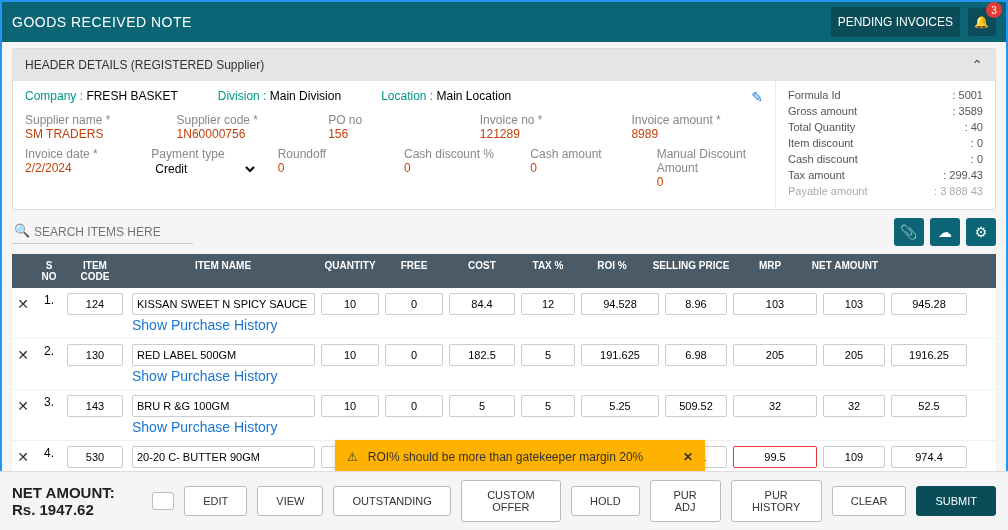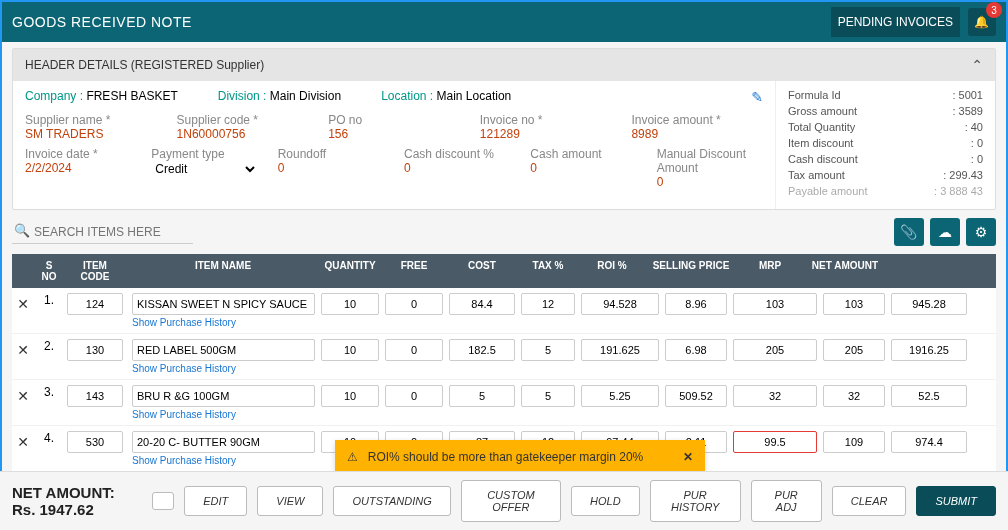--- a/index.html
+++ b/index.html
@@ -48,31 +48,31 @@
 .col-sp { width: 90px; }
 .col-mrp { width: 68px; }
 .col-amt { width: 82px; }
 .grid-body { background: #fff; }
 .grid-row { display: flex; align-items: flex-start; padding: 3px 0; border-bottom: 1px solid #f0f0f0; }
 .grid-row > div { padding: 2px 3px; text-align: center; }
 .grid-row .col-name { text-align: left; }
 .cell-input { width: 100%; border: 1px solid #ccc; border-radius: 2px; padding: 3px 4px; font-size: 11px; text-align: center; height: 22px; }
 .cell-input.left { text-align: left; }
 .del-x { font-size: 14px; color: #333; cursor: pointer; display: inline-block; margin-top: 3px; }
-.sph { font-size: 10px; color: #1976d2; cursor: pointer; margin-top: 2px; display: block; }
+.sph { font-size: 14px; color: #1976d2; cursor: pointer; margin-top: 2px; display: block; }
 .grid-footer { display: flex; align-items: center; gap: 6px; padding: 4px 2px; }
 .mini-btn { background: #333; color: #fff; border: none; font-size: 8px; padding: 4px 8px; cursor: pointer; border-radius: 2px; }
 .total-rows { font-size: 10px; color: #555; }
 .warning-toast { position: absolute; left: 335px; bottom: 56px; width: 370px; background: #ffb300; color: #333; padding: 10px 12px; display: flex; align-items: center; gap: 10px; font-size: 12px; box-shadow: 0 2px 6px rgba(0,0,0,0.15); }
 .warning-toast .tri { color: #333; }
 .warning-toast .close { margin-left: auto; cursor: pointer; font-weight: bold; }
 .footer { position: absolute; bottom: 0; left: 0; right: 0; background: #f5f5f5; border-top: 1px solid #ddd; padding: 8px 12px; display: flex; align-items: center; gap: 10px; }
 .net-amt { font-weight: bold; font-size: 15px; color: #222; min-width: 130px; }
 .net-amt .lbl2 { display: block; }
-.foot-btn { border: 1px solid #bbb; background: #fff; padding: 8px 18px; font-size: 11px; cursor: pointer; border-radius: 3px; color: #333; font-style: italic; }
+.foot-btn { border: 1px solid #bbb; background: #fff; padding: 8px 18px; font-size: 11px; cursor: pointer; border-radius: 3px; color: #333; }
 .foot-btn.small { padding: 8px 8px; width: 24px; }
 .foot-btn.submit { background: #0a4c57; color: #fff; border-color: #0a4c57; }
 .flex-spacer { flex: 1; }
 .sp-warn { border-color: #e53935 !important; }
 </style>
 </head>
 <body>
 
 <div class="topbar">
   <h1>GOODS RECEIVED NOTE</h1>
@@ -260,17 +260,17 @@
   <div class="net-amt">
     <span class="lbl2">NET AMOUNT:</span>
     <span>Rs. 1947.62</span>
   </div>
   <button class="foot-btn small"></button>
   <button class="foot-btn">EDIT</button>
   <button class="foot-btn">VIEW</button>
   <button class="foot-btn">OUTSTANDING</button>
   <button class="foot-btn">CUSTOM OFFER</button>
   <button class="foot-btn">HOLD</button>
+  <button class="foot-btn">PUR ADJ</button>
   <button class="foot-btn">PUR HISTORY</button>
-  <button class="foot-btn">PUR ADJ</button>
   <button class="foot-btn">CLEAR</button>
   <button class="foot-btn submit">SUBMIT</button>
 </div>
 
 </body></html>

